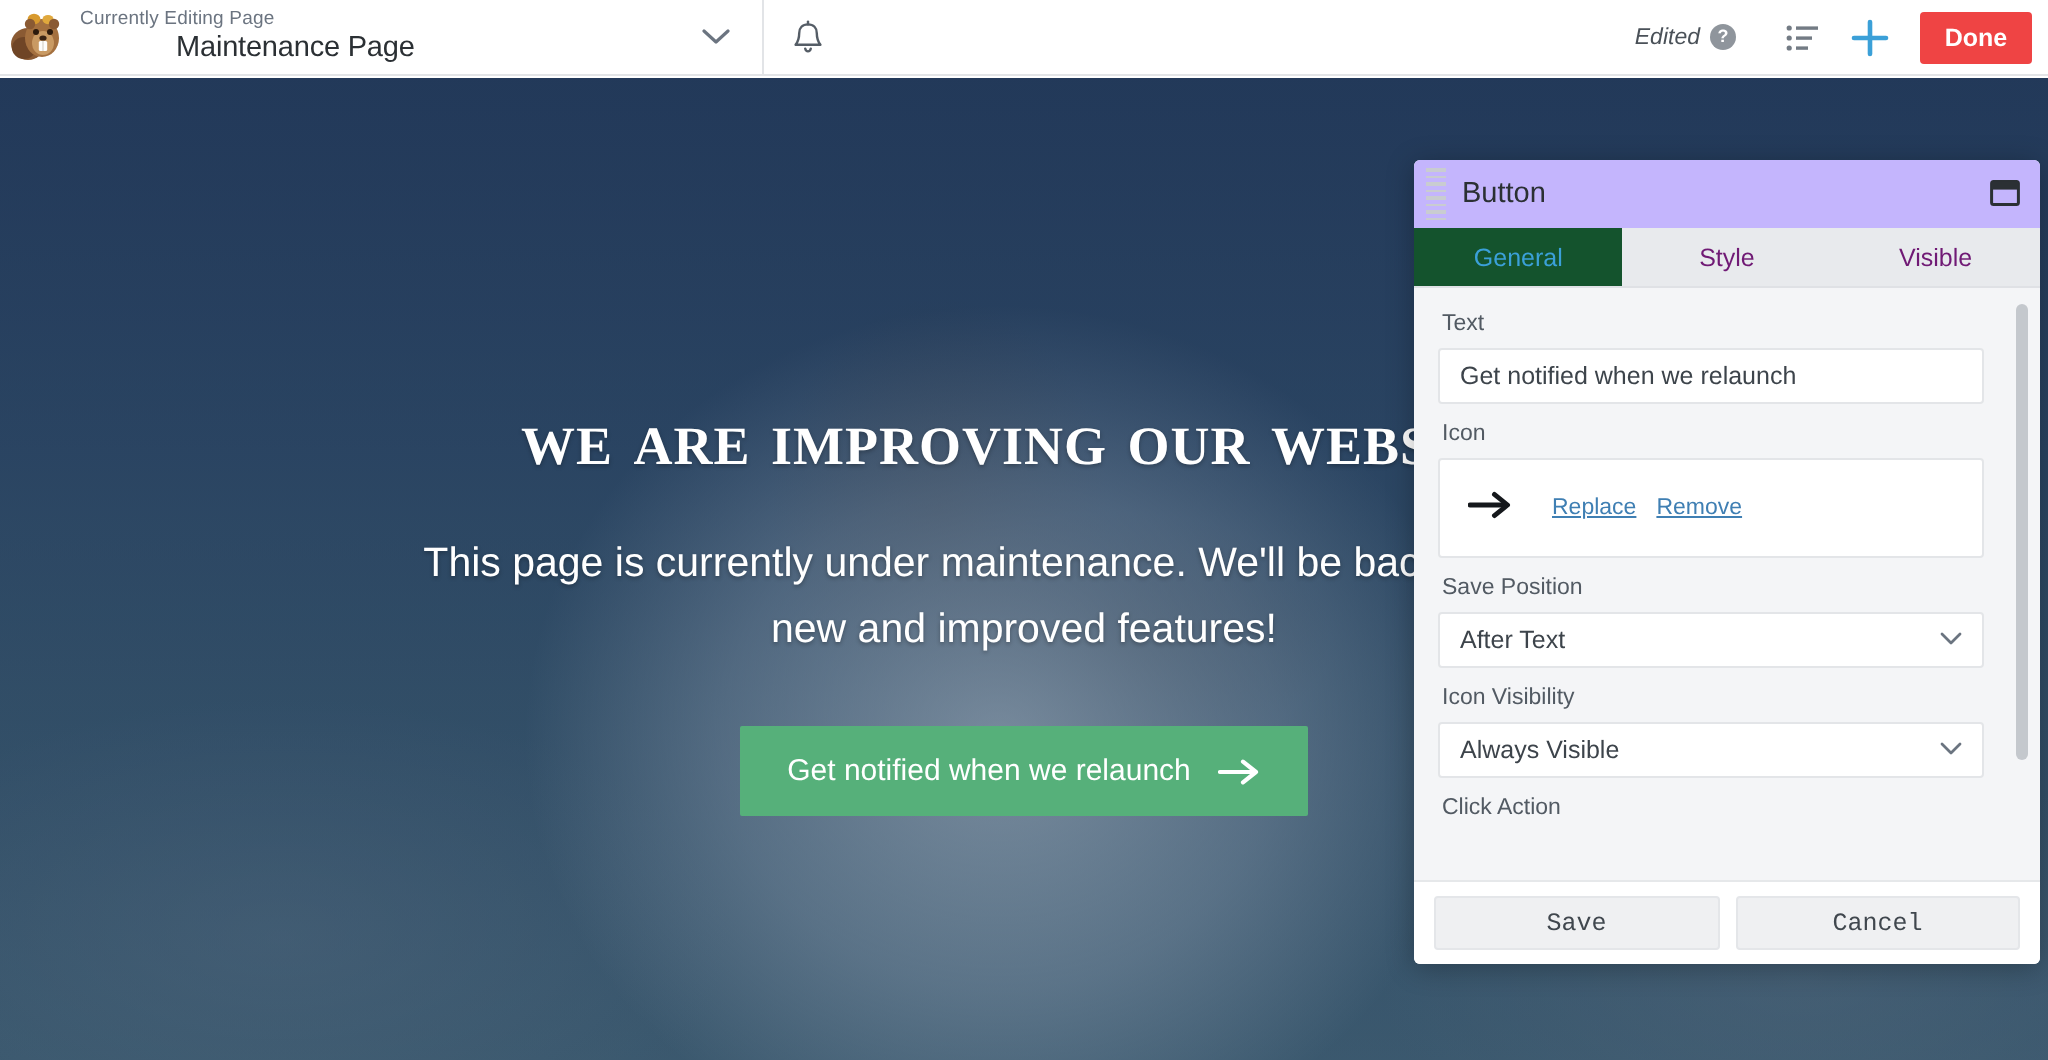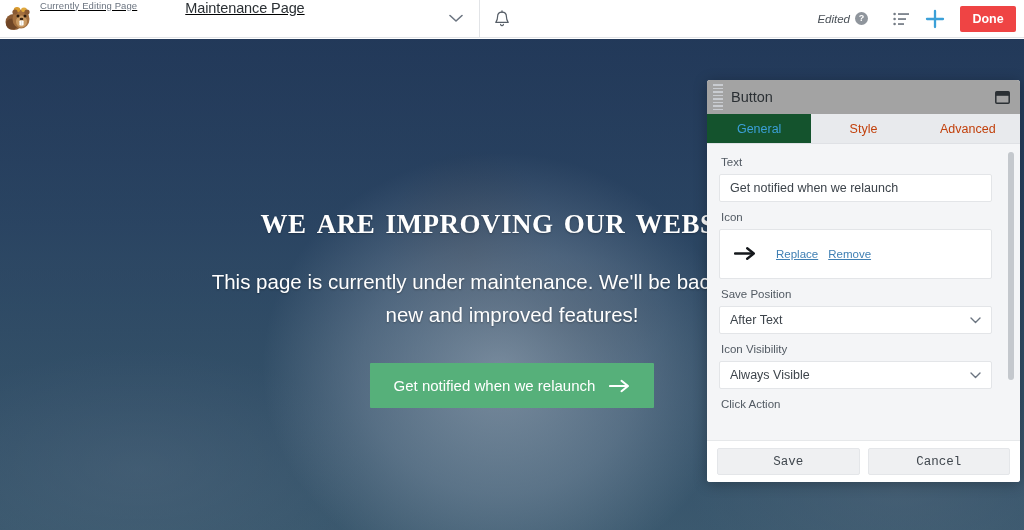--- a/index.html
+++ b/index.html
@@ -20,23 +20,22 @@
     z-index: 40;
   }
   .tb-logo {
     width: 38px; height: 38px;
     display: flex; align-items: center; justify-content: center;
     flex: 0 0 38px;
   }
   .tb-page {
     flex: 0 0 auto;
     padding-left: 2px;
-    display: flex; justify-content: center;
+    display: flex; flex-direction: column; justify-content: center;
     height: 38px;
-    text-decoration: underline;
   }
   .tb-page-kicker {
     font-size: 9.5px; color: #6b7480; line-height: 12px;
     letter-spacing: .1px;
   }
   .tb-page-title {
     font-size: 14.5px; color: #2b3034; line-height: 17px;
     letter-spacing: -.1px;
     margin-left: 48px;
   }
@@ -150,21 +149,21 @@
     width: 313px; height: 402px;
     background: #f4f5f7;
     border-radius: 3px;
     box-shadow: 0 2px 14px rgba(0,0,0,.28);
     overflow: hidden;
     z-index: 30;
     display: flex; flex-direction: column;
   }
   .panel-head {
     height: 34px; flex: 0 0 34px;
-    background: #a3a3a3;
+    background: #c4b5fd;
     display: flex; align-items: center;
     position: relative;
   }
   .grip {
     width: 14px; height: 30px;
     margin-left: 4px;
     display: flex; flex-direction: column;
     justify-content: center; align-items: center;
     gap: 2px; cursor: move;
   }
@@ -182,21 +181,21 @@
   }
   .tabs {
     height: 30px; flex: 0 0 30px;
     display: flex;
     background: #e8eaed;
     border-bottom: 1px solid #dfe1e5;
   }
   .tab {
     flex: 1 1 0;
     display: flex; align-items: center; justify-content: center;
-    font-size: 12.5px; color: #c2410c;
+    font-size: 12.5px; color: #701a75;
     cursor: pointer;
     background: #e8eaed;
   }
   .tab.active {
     background: #14532d; color: #3ba0d8;
   }
   .panel-body {
     flex: 1 1 auto;
     position: relative;
     overflow: hidden;
@@ -384,21 +383,21 @@
       <svg width="15" height="13" viewBox="0 0 15 13">
         <rect x="0.8" y="0.8" width="13.4" height="11.4" rx="1" fill="none" stroke="#2b3034" stroke-width="1.5"></rect>
         <rect x="0.8" y="0.8" width="13.4" height="4" fill="#2b3034"></rect>
       </svg>
     </div>
   </div>
 
   <div class="tabs">
     <div class="tab active">General</div>
     <div class="tab">Style</div>
-    <div class="tab">Advanced</div>
+    <div class="tab">Visible</div>
   </div>
 
   <div class="panel-body">
 
     <div class="field-label">Text</div>
     <div class="text-input" title="Button text">Get notified when we relaunch</div>
 
     <div class="field-label">Icon</div>
     <div class="icon-box">
       <span class="icon-glyph">

